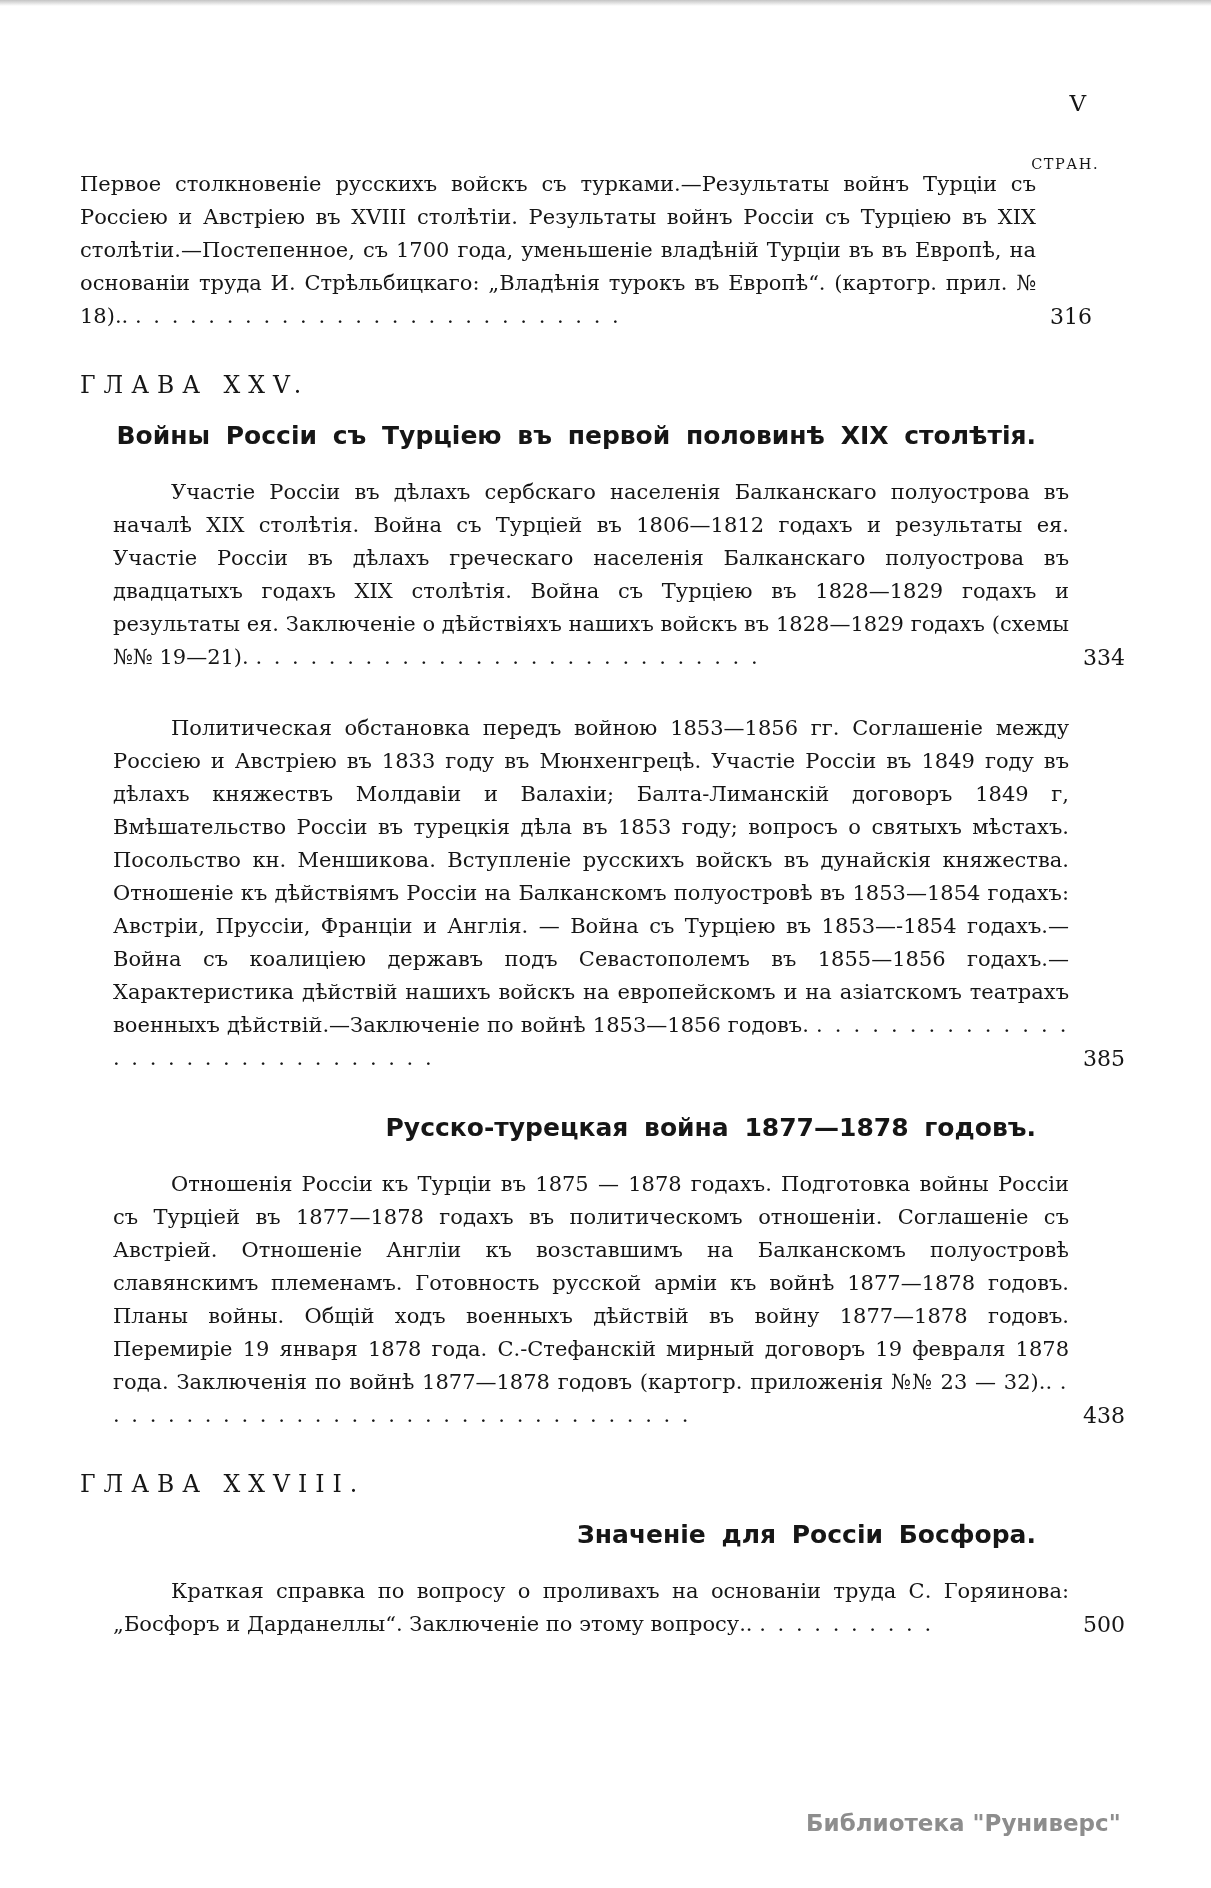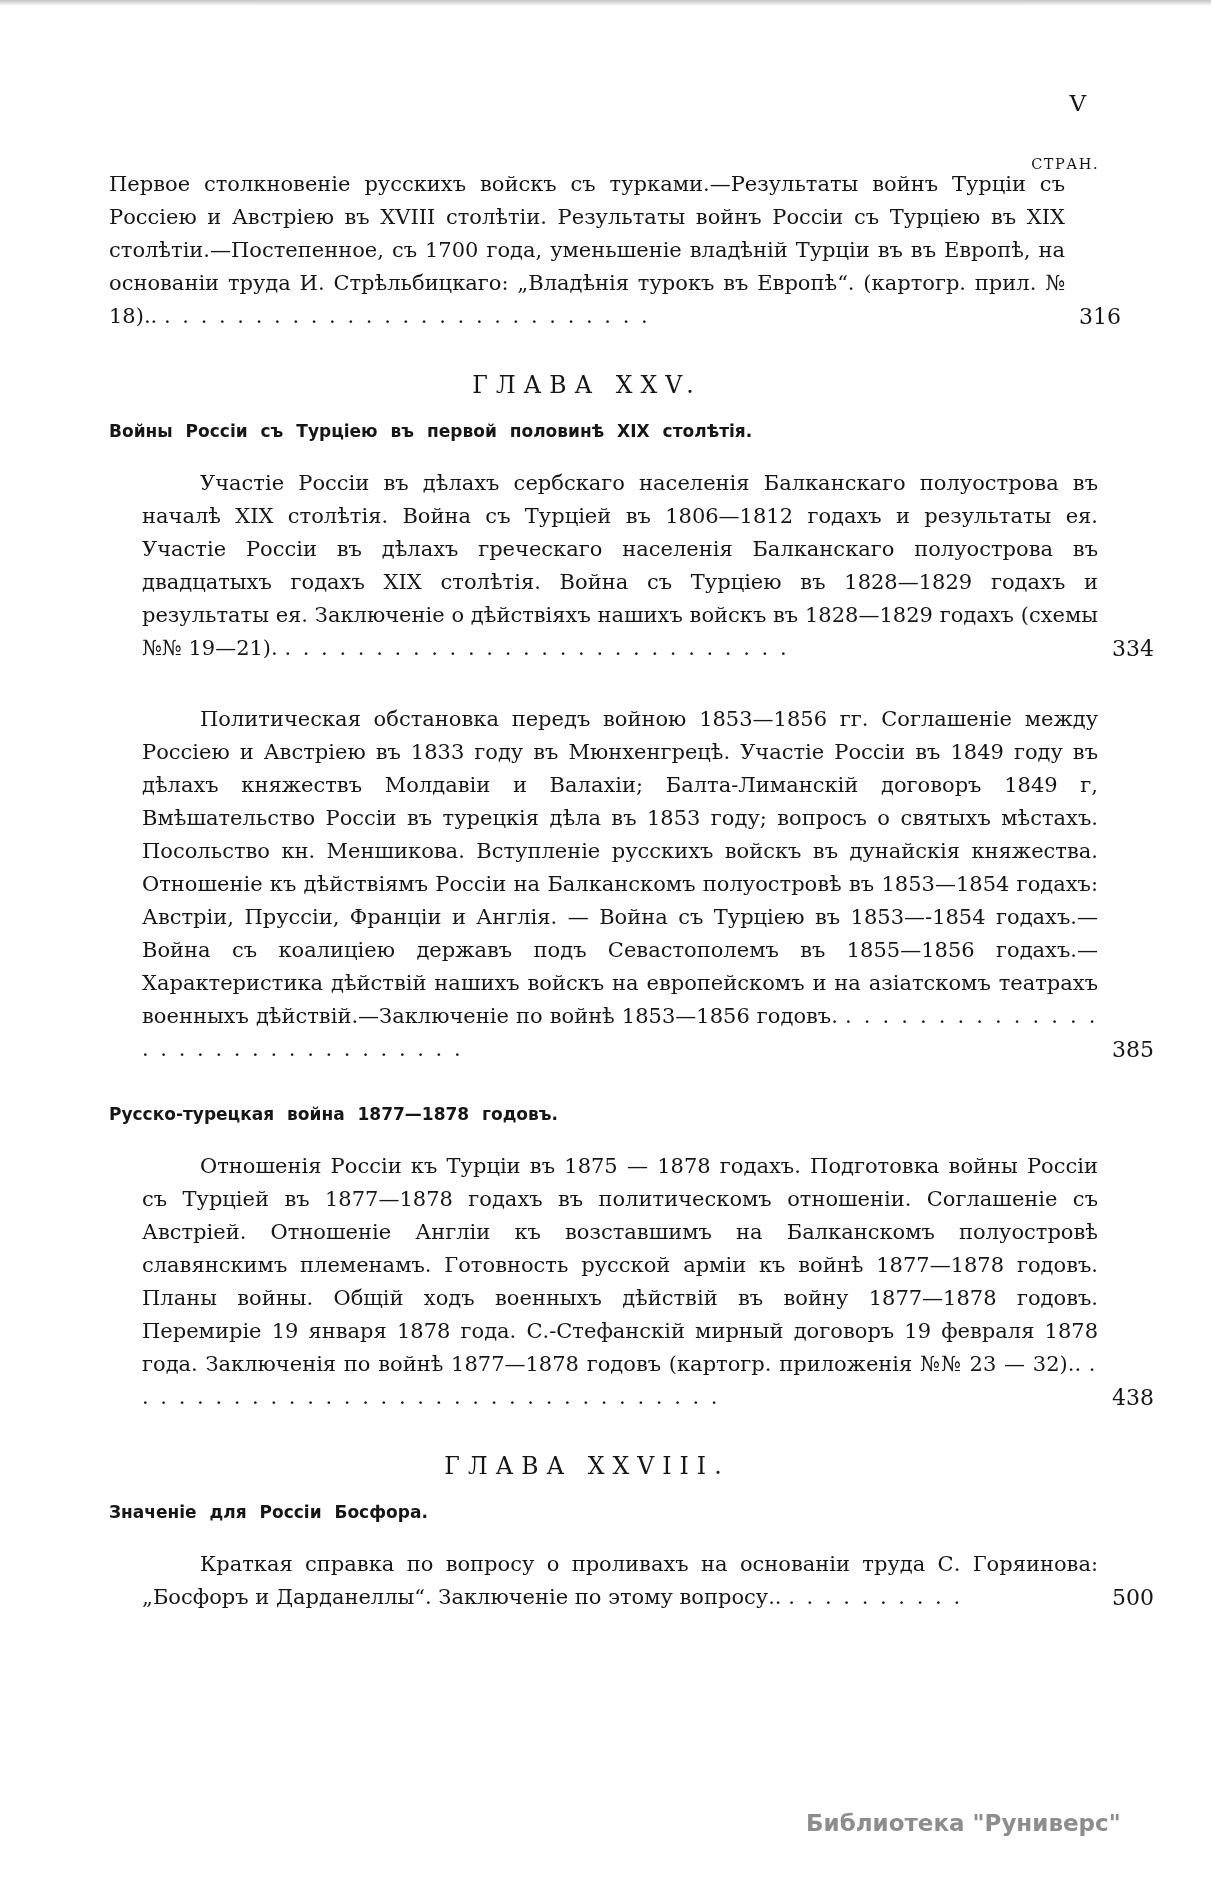--- a/index.html
+++ b/index.html
@@ -32,21 +32,21 @@
   }
   .stran {
     position: absolute;
     top: 156px;
     right: 112px;
     font-size: 14.5px;
     letter-spacing: 1.5px;
   }
   .content {
     position: absolute;
-    left: 109px;
+    left: 80px;
     top: 168px;
     width: 1012px;
   }
   .entry {
     position: relative;
     width: 956px;
     text-align: justify;
     font-size: 21px;
     line-height: 33px;
     margin: 0;
@@ -59,32 +59,31 @@
   .pagenum {
     position: absolute;
     right: -56px;
     bottom: 0;
     font-size: 22px;
     line-height: 33px;
   }
   .chapter { margin-top: 38px; }
   .chapter-head {
     width: 956px;
-    text-align: center;
     font-size: 23.5px;
     letter-spacing: 8px;
     margin: 0 0 22px 0;
     font-weight: 400;
   }
   .chapter-title {
     width: 956px;
-    text-align: left;
+    text-align: right;
     font-family: "DejaVu Sans", sans-serif;
     font-weight: 700;
-    font-size: 17px;
+    font-size: 25px;
     word-spacing: 7px;
     margin: 0 0 26px 0;
   }
   .indent { text-indent: 58px; margin-left: 33px; }
   .watermark {
     position: absolute;
     top: 1810px;
     left: 806px;
     font-family: "DejaVu Sans", sans-serif;
     font-weight: 700;

